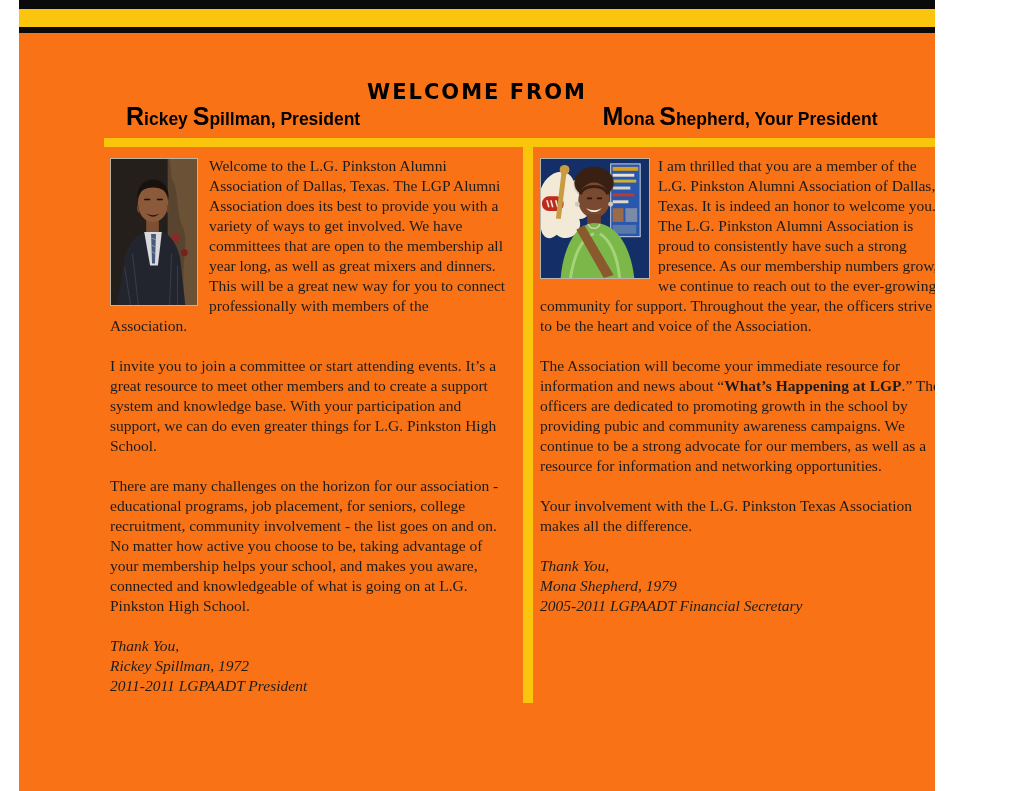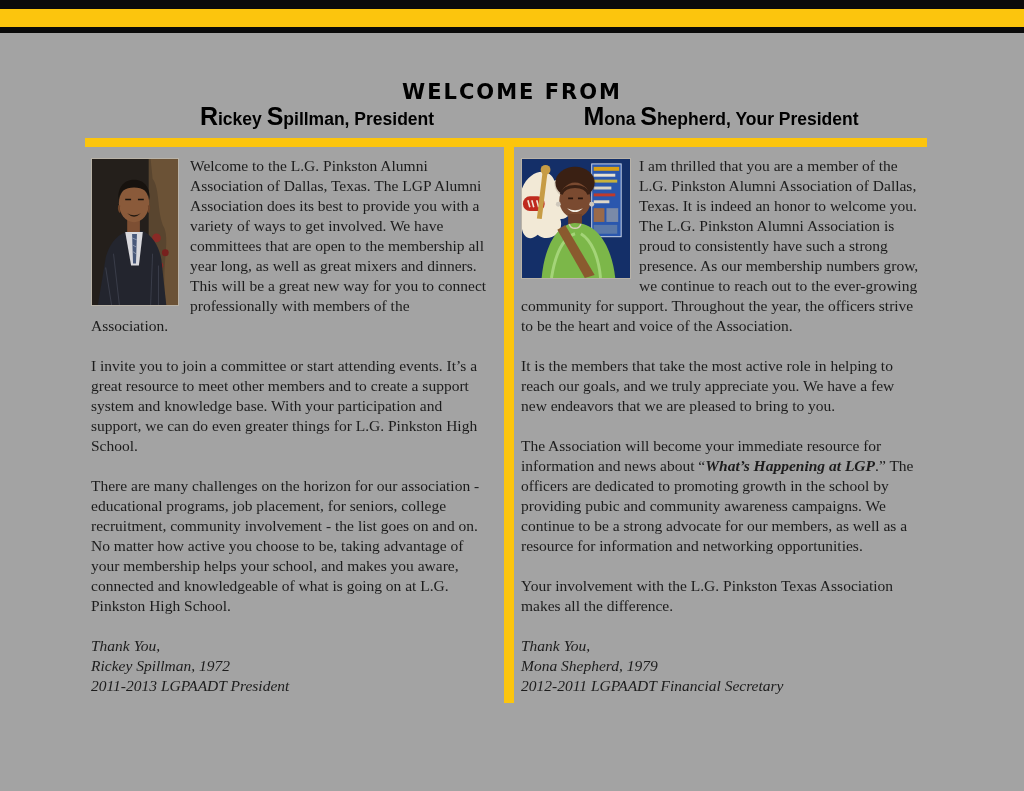--- a/index.html
+++ b/index.html
@@ -1,49 +1,49 @@
 <!DOCTYPE html>
 <html style="--gold: #FCC50D; --bar-black: #0A0A0A;"><head>
 <meta charset="utf-8">
 <style>
   :root { --gold:#FCC50D; --bar-black:#0A0A0A; --ink:#1c1c1c; }
   * { box-sizing:border-box; }
   html,body { margin:0; padding:0; background:#fff; }
-  .page { position:relative; width:1024px; height:791px; background:#a3a3a3; overflow:hidden;
-          font-family:"Liberation Serif", serif; color:var(--ink); }
+  .page { position:relative; width:916px; height:791px; background:#f97316; overflow:hidden;
+          font-family:"Liberation Serif", serif; color:var(--ink);margin-left:19px; }
 
   
   .stripe-black-top    { position:absolute; top:0;   left:0; width:100%; height:9px;  background:var(--bar-black); }
   .stripe-gold         { position:absolute; top:9px; left:0; width:100%; height:18px; background:var(--gold); }
   .stripe-black-bottom { position:absolute; top:27px;left:0; width:100%; height:6px;  background:var(--bar-black); }
 
   
   .title { position:absolute; top:80px; left:0; width:100%; margin:0; text-align:center;
            font-family:"DejaVu Sans", sans-serif; font-weight:bold; font-size:21px;
            letter-spacing:2px; color:#000; }
 
   
   .headers-row { position:absolute; top:104px; left:85px; width:842px; display:flex;
                  font-family:"Liberation Sans", sans-serif; font-weight:bold; font-size:17.5px; color:#000; }
   .hdr { white-space:nowrap; }
-  .hdr-left  { width:420px; text-align:center; position:relative; left:22px; }
+  .hdr-left  { width:420px; text-align:left; position:relative; left:22px; }
   .hdr-gap   { width:10px; }
   .hdr-right { width:412px; text-align:center; }
   .bigcap { font-size:25px; line-height:1; }
 
   
   .main { position:absolute; top:138px; left:85px; width:842px; }
   .gold-rule { height:9px; background:var(--gold); }
   .columns { display:flex; align-items:flex-start; }
   .col { font-size:15.5px; line-height:20px; text-align:left; }
   .col-left  { width:419px; padding:9px 16px 0 6px; }
   .gold-divider { width:10px; height:556px; background:var(--gold); flex:none; }
   .col-right { width:413px; padding:9px 4px 0 7px; }
   .col p { margin:0 0 20px 0; }
-  .emph { font-weight:bold; font-style:italic; }
+  .emph { font-weight:bold; }
 
   .photo { float:left; border:1px solid #b9b3a8; background:#2a2420; }
   .photo svg { display:block; width:100%; height:100%; }
   .photo-left  { width:88px;  height:148px; margin:2px 11px 5px 0; }
   .photo-right { width:110px; height:121px; margin:2px 8px 4px 0; }
 
   .signature { font-style:italic; }
   .signature div { margin:0; }
 </style>
 </head>
@@ -88,21 +88,21 @@
             <path d="M36 55 Q43 59 50 55 Q43 62 36 55 Z" fill="#241a12"></path>
             <path d="M34 41 L40 41 M47 41 L53 41" stroke="#17120e" stroke-width="1.6"></path>
           </svg>
         </div>
         <p>Welcome to the L.G. Pinkston Alumni Association of Dallas, Texas. The LGP Alumni Association does its best to provide you with a variety of ways to get involved. We have committees that are open to the membership all year long, as well as great mixers and dinners. This will be a great new way for you to connect professionally with members of the Association.</p>
         <p>I invite you to join a committee or start attending events. It’s a great resource to meet other members and to create a support system and knowledge base. With your participation and support, we can do even greater things for L.G. Pinkston High School.</p>
         <p>There are many challenges on the horizon for our association - educational programs, job placement, for seniors, college recruitment, community involvement - the list goes on and on. No matter how active you choose to be, taking advantage of your membership helps your school, and makes you aware, connected and knowledgeable of what is going on at L.G. Pinkston High School.</p>
         <div class="signature">
           <div>Thank You,</div>
           <div>Rickey Spillman, 1972</div>
-          <div>2011-2013 LGPAADT President</div>
+          <div>2011-2011 LGPAADT President</div>
         </div>
       </div>
 
       <div class="gold-divider"></div>
 
       <div class="col col-right">
         <div class="photo photo-right">
           <svg viewBox="0 0 110 121" preserveAspectRatio="none" aria-hidden="true">
             <rect width="110" height="121" fill="#142f68"></rect>
             <rect x="71" y="5" width="30" height="74" fill="#2a57ae" stroke="#cdd6e8" stroke-width="1"></rect>
@@ -129,25 +129,24 @@
             <circle cx="37" cy="46" r="2.5" fill="#cfc8bc"></circle>
             <circle cx="71" cy="46" r="2.5" fill="#cfc8bc"></circle>
             <rect x="47" y="56" width="14" height="11" fill="#6f422b"></rect>
             <path d="M20 121 C23 88 36 66 54 65 C76 65 91 87 95 121 Z" fill="#7cb749"></path>
             <path d="M30 121 C34 96 42 80 54 76 M80 121 C78 98 70 82 60 76" stroke="#a4d478" stroke-width="3" fill="none"></path>
             <path d="M44 67 L74 118 L64 121 L36 72 Z" fill="#8a5a2e"></path>
             <path d="M48 66 C50 72 58 72 60 66" stroke="#d8cdb8" stroke-width="1.5" fill="none"></path>
           </svg>
         </div>
         <p>I am thrilled that you are a member of the L.G. Pinkston Alumni Association of Dallas, Texas.  It is indeed an honor to welcome you. The L.G. Pinkston Alumni Association is proud to consistently have such a strong presence.  As our membership numbers grow, we continue to reach out to the ever-growing community for support. Throughout the year, the officers strive to be the heart and voice of the Association.</p>
-        <p>It is the members that take the most active role in helping to reach our goals, and we truly appreciate you.  We have a few new endeavors that we are pleased to bring to you.</p>
         <p><span>The Association will become your immediate resource for information and news about “</span><span class="emph">What’s Happening at LGP</span><span>.” The officers are dedicated to promoting growth in the school by providing pubic and community awareness campaigns. We continue to be a strong advocate for our members, as well as a resource for information and networking opportunities.</span></p>
         <p>Your involvement with the L.G. Pinkston Texas Association makes all the difference.</p>
         <div class="signature">
           <div>Thank You,</div>
           <div>Mona Shepherd, 1979</div>
-          <div>2012-2011 LGPAADT Financial Secretary</div>
+          <div>2005-2011 LGPAADT Financial Secretary</div>
         </div>
       </div>
 
     </div>
   </div>
 </div>
 
 </body></html>

